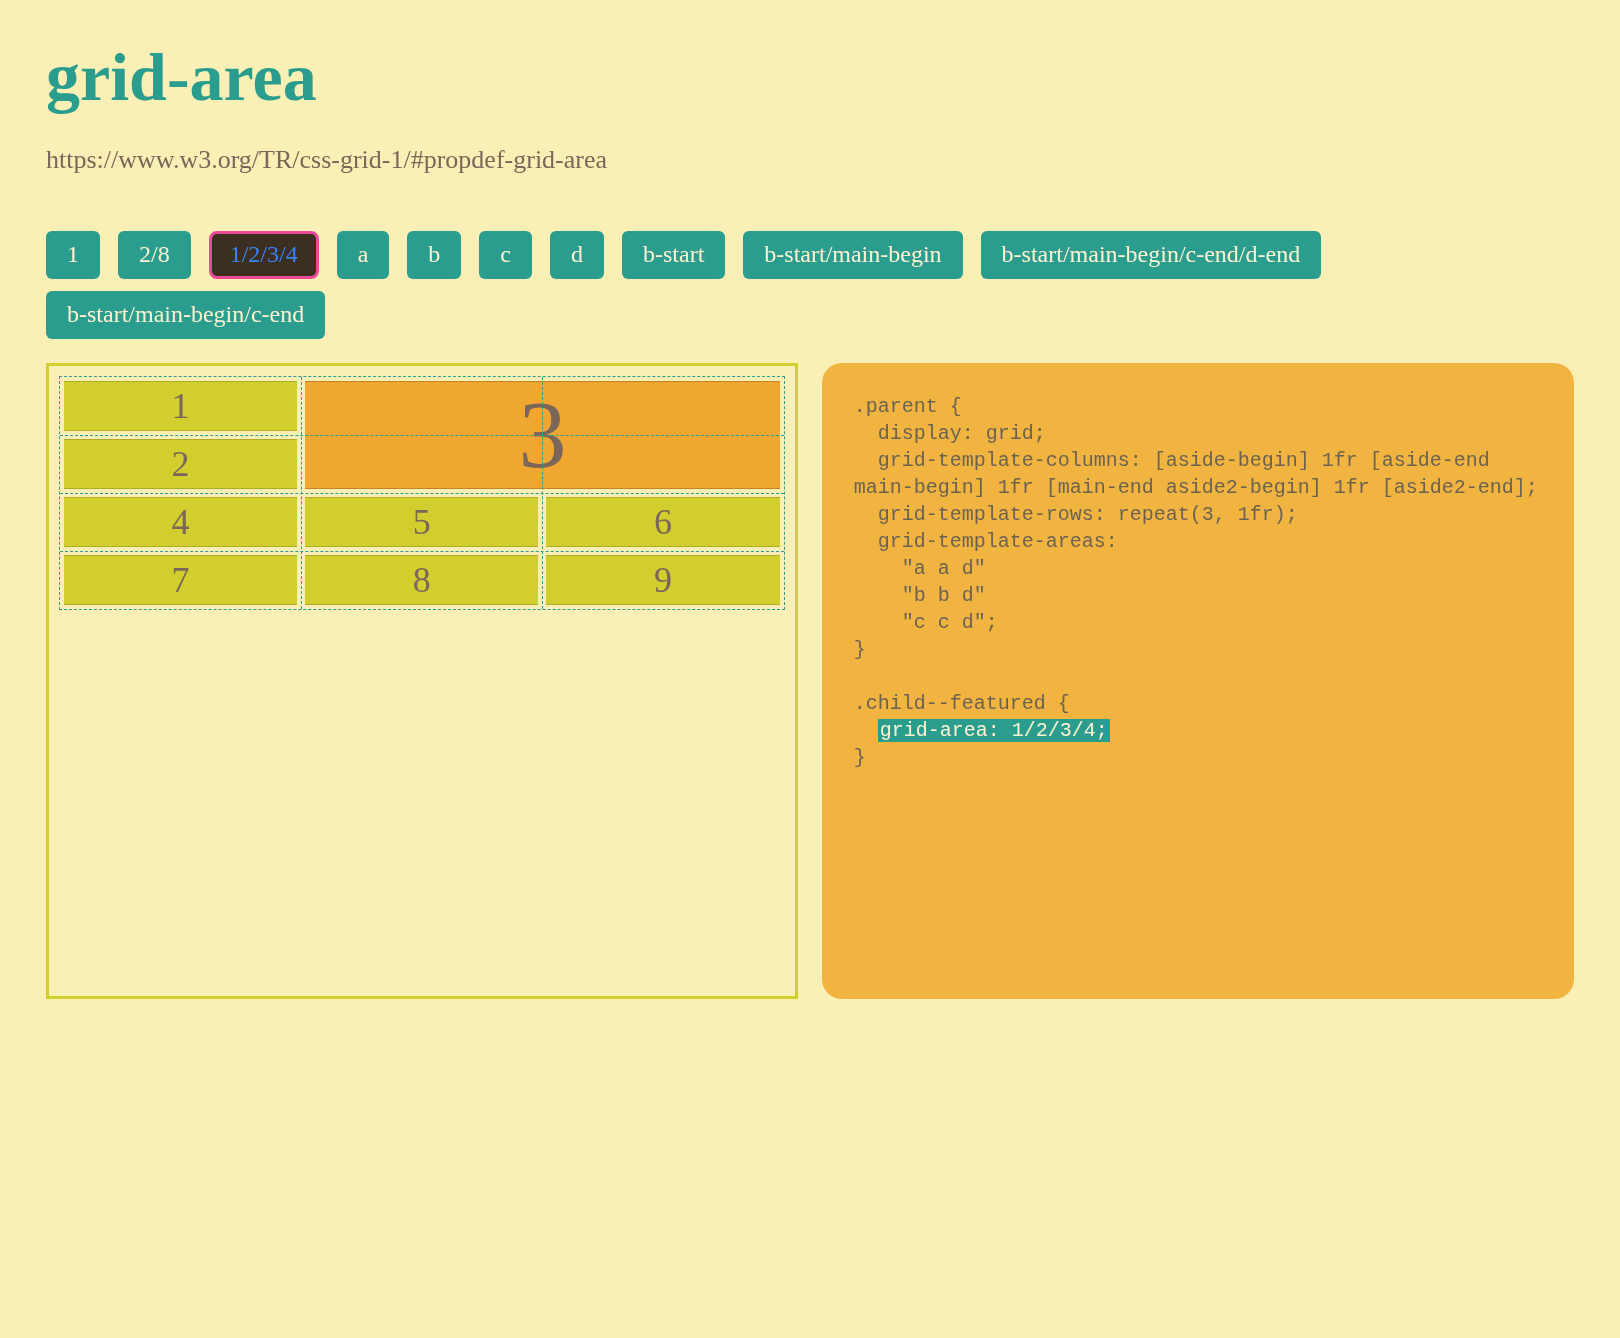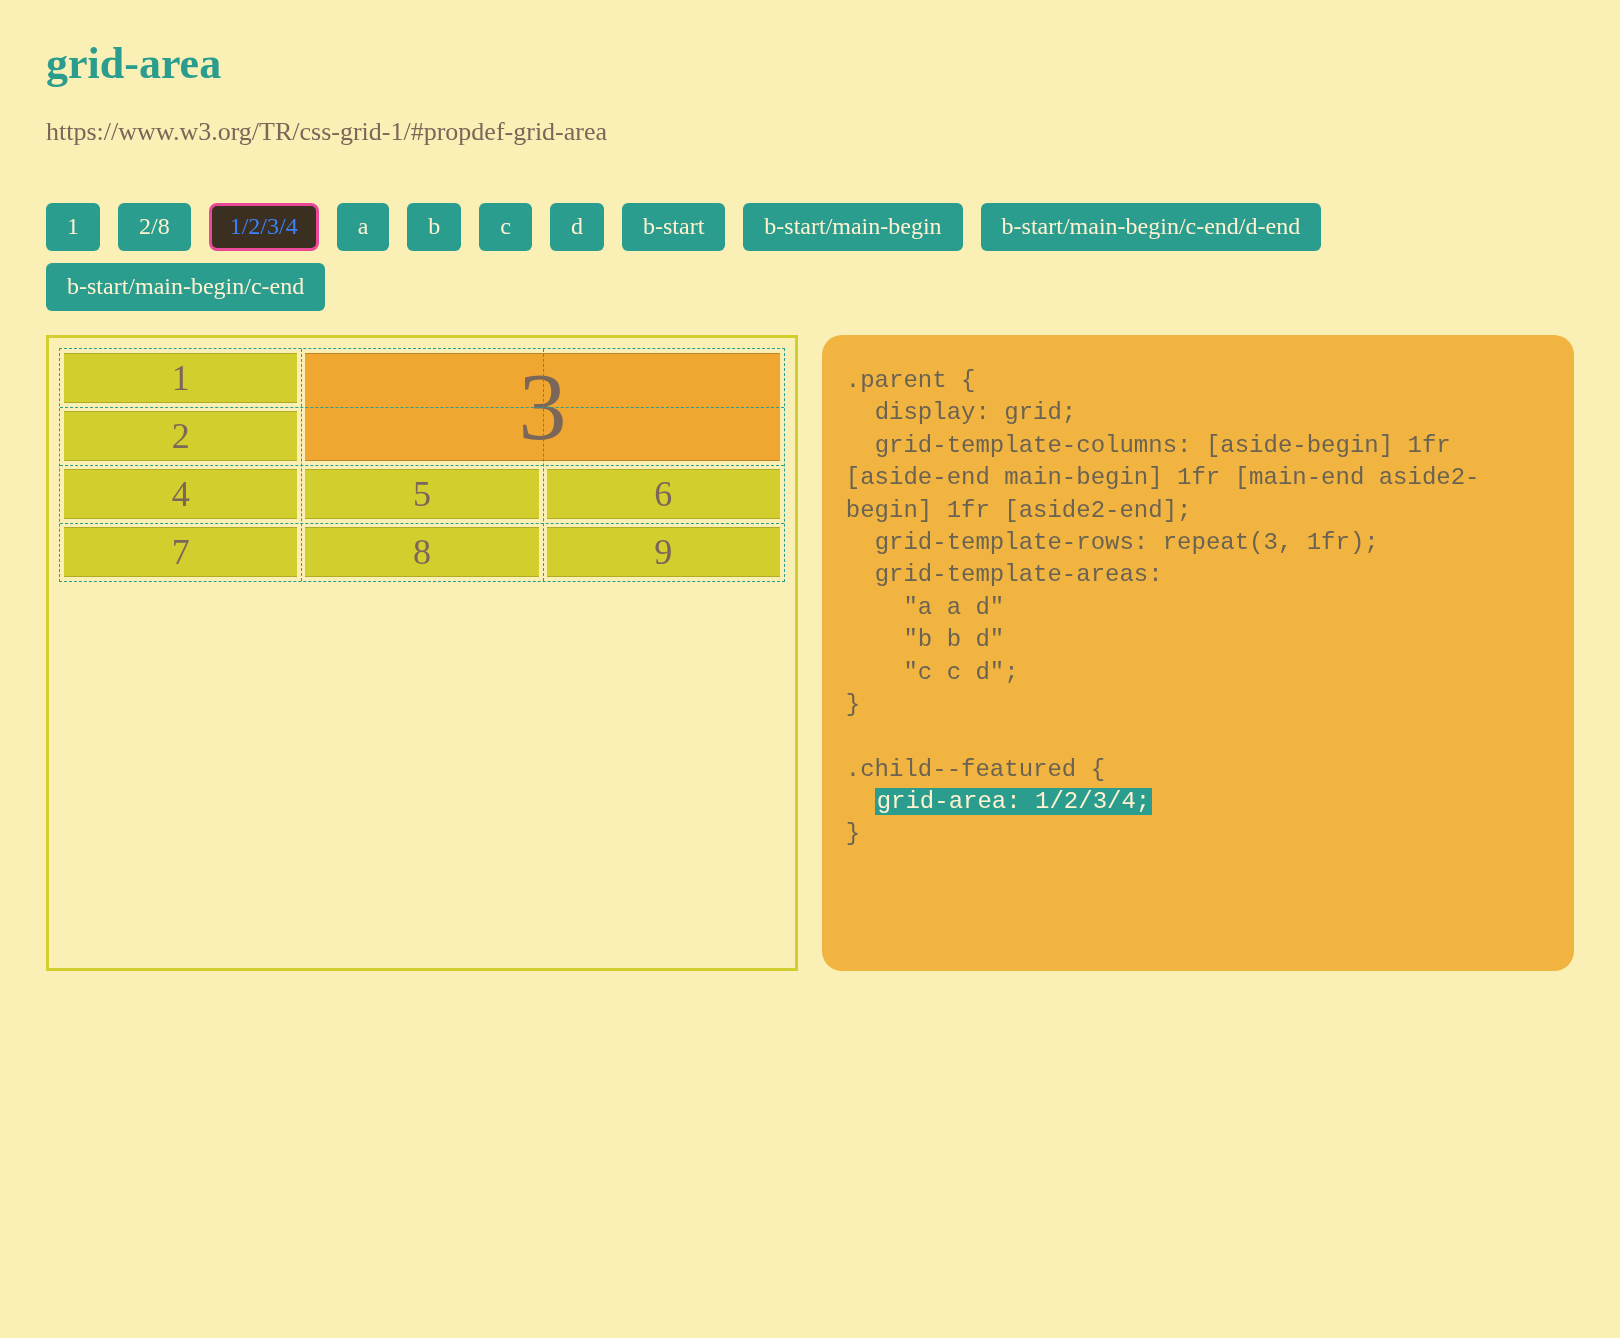--- a/index.html
+++ b/index.html
@@ -19,21 +19,21 @@
   body{
     background:var(--bg);
     font-family:Georgia,'Times New Roman',serif;
     color:var(--text);
     padding:38px 46px;
     width:1620px;
     box-sizing:border-box;
   }
   h1{
     color:var(--teal);
-    font-size:44px;
+    font-size:68px;
     margin:0 0 28px 0;
     font-weight:700;
     font-family:Georgia,serif;
   }
   a.spec-link{
     color:var(--text);
     font-size:26px;
   }
   .options{
     margin:56px 0 24px 0;
@@ -117,24 +117,24 @@
   .c5{grid-area:3/2/4/3;}
   .c6{grid-area:3/3/4/4;}
   .c7{grid-area:4/1/5/2;}
   .c8{grid-area:4/2/5/3;}
   .c9{grid-area:4/3/5/4;}
 
   .code{
     flex:1 1 50%;
     background:var(--gold);
     border-radius:20px;
-    padding:30px 24px;
+    padding:30px 32px;
     box-sizing:border-box;
     font-family:"Courier New",Courier,monospace;
-    font-size:24px;
+    font-size:20px;
     line-height:1.35;
     color:var(--code-brown);
     white-space:pre-wrap;
   }
   .code .hl{
     background:var(--teal);
     color:var(--highlight-text);
     padding:0 2px;
   }
 </style>

